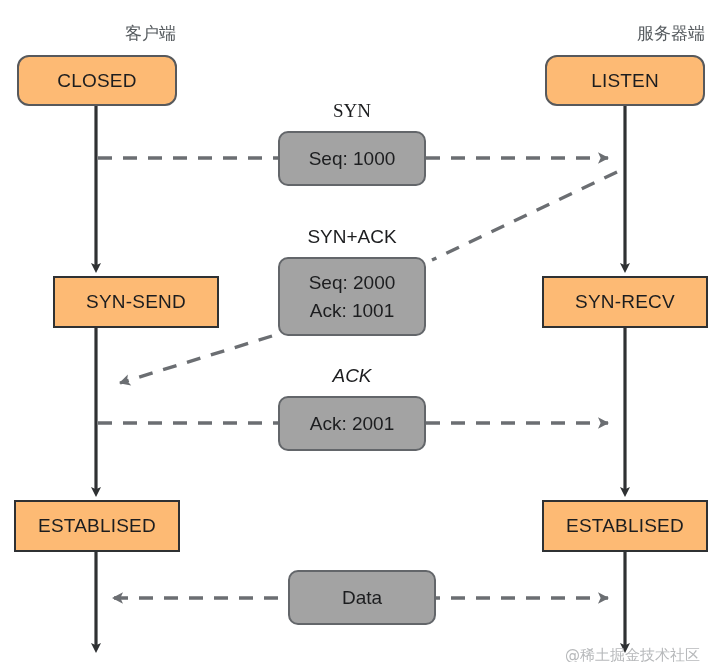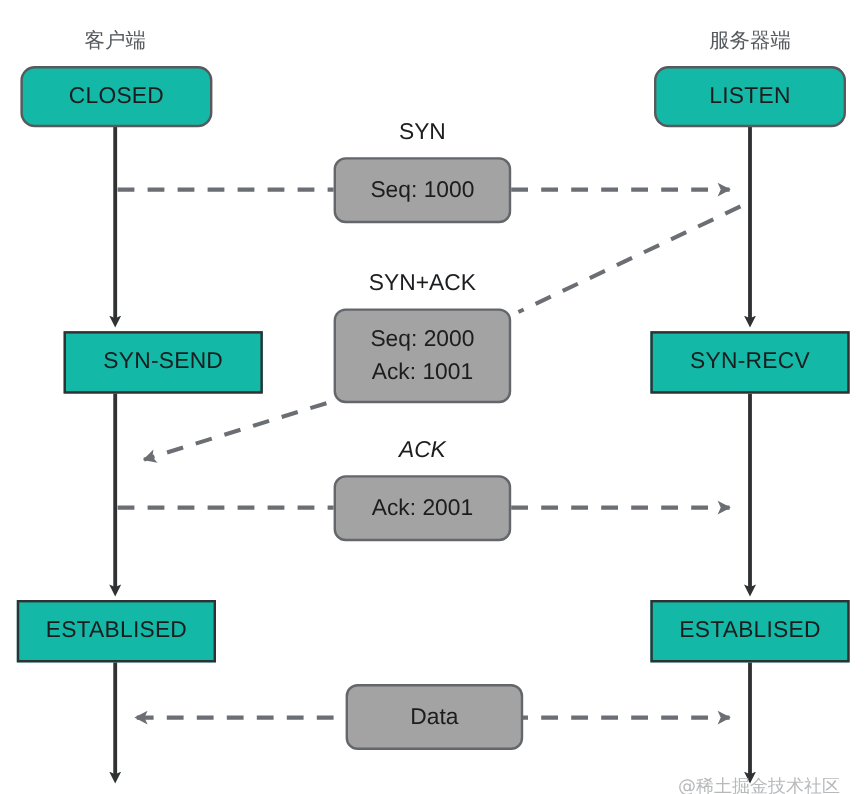--- a/index.html
+++ b/index.html
@@ -21,28 +21,28 @@
     position: absolute;
     top: 0;
     left: 0;
     width: 721px;
     height: 662px;
   }
   .lane-label {
     position: absolute;
     font-size: 17px;
     color: #555a5e;
-    text-align: center;
+    text-align: right;
     white-space: nowrap;
     font-family: Liberation Sans, sans-serif;
   }
   .state-box {
     position: absolute;
     box-sizing: border-box;
-    background: #14b8a6;
+    background: #fdba74;
     border: 2.5px solid #2f3133;
     display: flex;
     align-items: center;
     justify-content: center;
     font-size: 19px;
     color: #1c1d1f;
     letter-spacing: .2px;
     white-space: nowrap;
   }
   .state-box.rounded {
@@ -138,21 +138,21 @@
   <div class="state-box" style="left:14px; top:276px; width:166px; height:52px;margin-left:39px;">SYN-SEND</div>
 
   <div class="state-box" style="left:14px; top:500px; width:166px; height:52px;">ESTABLISED</div>
 
   <div class="state-box rounded" style="left:545px; top:55px; width:160px; height:51px;">LISTEN</div>
 
   <div class="state-box" style="left:542px; top:276px; width:166px; height:52px;">SYN-RECV</div>
 
   <div class="state-box" style="left:542px; top:500px; width:166px; height:52px;">ESTABLISED</div>
 
-  <div class="msg-caption" style="left:272px; top:100px; width:160px;">SYN</div>
+  <div class="msg-caption" style="left:272px; top:100px; width:160px;font-family:Liberation Serif, serif;">SYN</div>
   <div class="msg-box" style="left:278px; top:131px; width:148px; height:55px;">
     <span>Seq: 1000</span>
   </div>
 
   <div class="msg-caption" style="left:272px; top:226px; width:160px;">SYN+ACK</div>
   <div class="msg-box" style="left:278px; top:257px; width:148px; height:79px;">
     <span>Seq: 2000</span>
     <span>Ack: 1001</span>
   </div>
 

